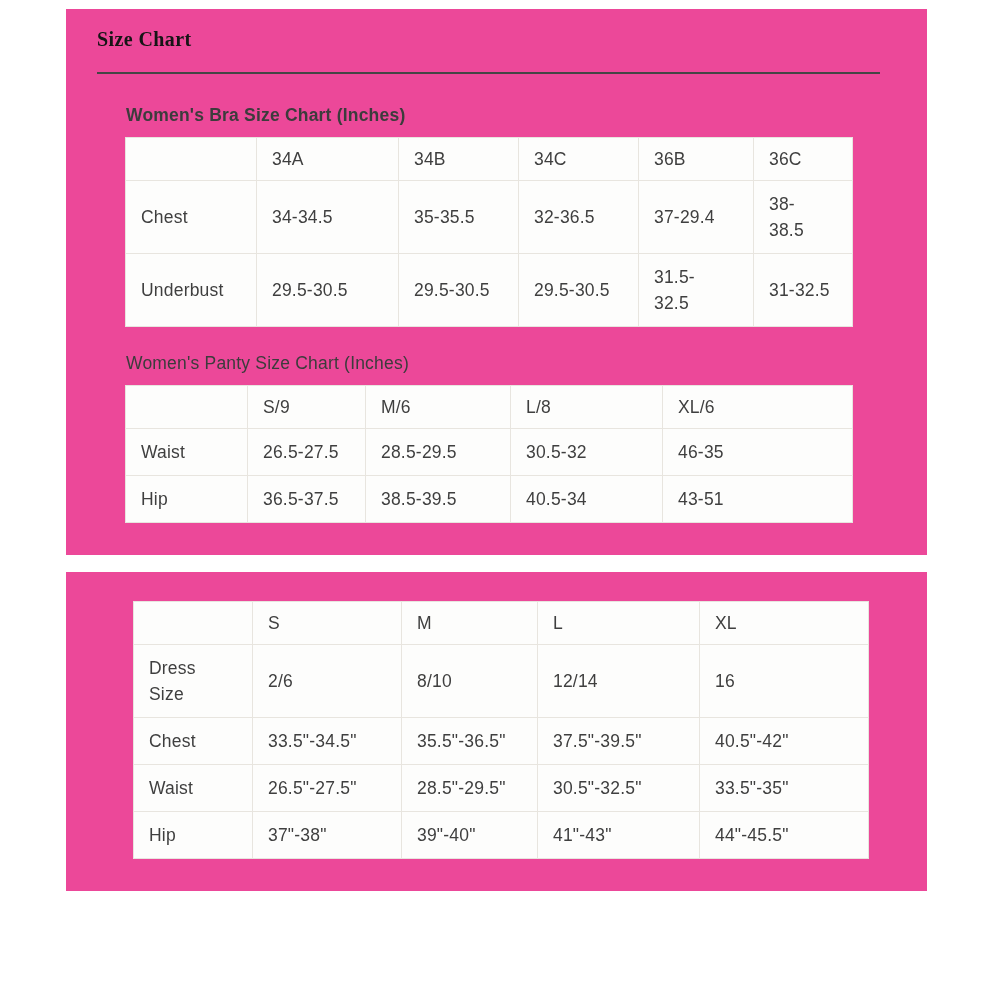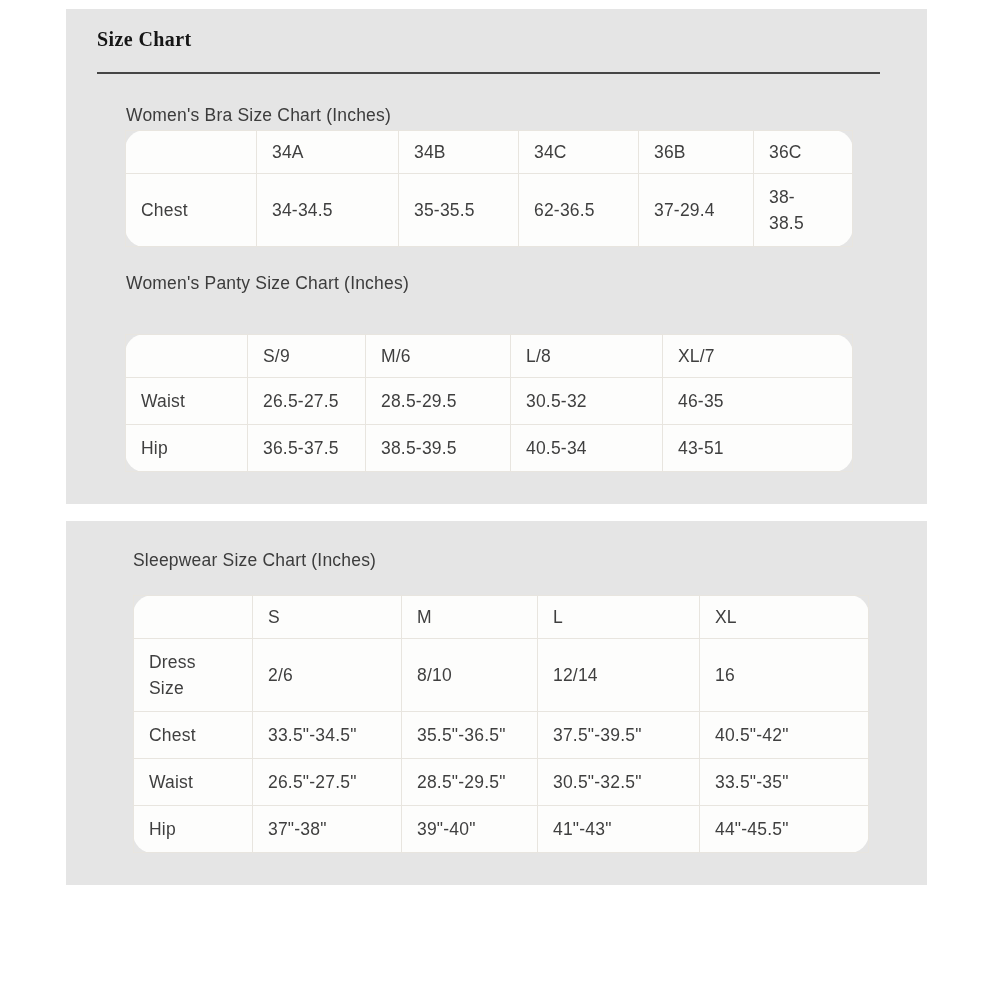--- a/index.html
+++ b/index.html
@@ -7,21 +7,21 @@
     width: 1000px; height: 1000px;
     background: #ffffff;
     font-family: "Liberation Sans", sans-serif;
     color: #3f3f3f;
     overflow: hidden;
   }
   .card {
     box-sizing: border-box;
     width: 861px;
     margin-left: 66px;
-    background: #e5e5e5;
+    background: #ec4899;
   }
   .card-top { margin-top: 9px; padding: 19px 30px 32px 31px; }
   .card-bottom { margin-top: 17px; padding: 29px 0 32px 67px; }
 
   .page-title {
     font-family: "Liberation Serif", serif;
     font-weight: 700;
     font-size: 20px;
     line-height: 23px;
     color: #151515;
@@ -33,32 +33,31 @@
     border: none;
     border-top: 2px solid #454545;
   }
   .section-heading {
     font-size: 17.5px;
     line-height: 21px;
     font-weight: 400;
     color: #3c3c3c;
     letter-spacing: 0.2px;
   }
-  .bra-heading   { margin: 31px 0 4px 29px; }
-  .panty-heading { margin: 26px 0 40px 29px; }
+  .bra-heading   { margin: 31px 0 11px 29px; font-weight: bold; }
+  .panty-heading { margin: 26px 0 11px 29px; }
   .sleep-heading { margin: 0 0 24px 0; }
 
   table.size-table {
     border-collapse: collapse;
     table-layout: fixed;
     background: #fdfdfc;
     font-size: 17.5px;
     color: #3f3f3f;
     letter-spacing: 0.2px;
-    border-radius: 20px;
   }
   .card-top table.size-table { margin-left: 28px; }
   table.size-table th, table.size-table td {
     border: 1px solid #e8e5df;
     padding: 10px 15px;
     font-weight: 400;
     text-align: left;
     vertical-align: middle;
     line-height: 26px;
   }
@@ -89,43 +88,51 @@
           <th>34C</th>
           <th>36B</th>
           <th>36C</th>
         </tr>
       </thead>
       <tbody>
         <tr>
           <th scope="row">Chest</th>
           <td>34-34.5</td>
           <td>35-35.5</td>
-          <td>62-36.5</td>
+          <td>32-36.5</td>
           <td>37-29.4</td>
           <td>38-<br>38.5</td>
+        </tr>
+        <tr>
+          <th scope="row">Underbust</th>
+          <td>29.5-30.5</td>
+          <td>29.5-30.5</td>
+          <td>29.5-30.5</td>
+          <td>31.5-<br>32.5</td>
+          <td>31-32.5</td>
         </tr>
       </tbody>
     </table>
 
   <div class="section-heading panty-heading">Women's Panty Size Chart (Inches)</div>
   <table class="size-table">
     <colgroup>
       <col style="width:122px">
         <col style="width:118px">
         <col style="width:145px">
       <col style="width:152px">
         <col style="width:190px">
     </colgroup>
   <thead>
         <tr>
           <th></th>
           <th>S/9</th>
           <th>M/6</th>
           <th>L/8</th>
-          <th>XL/7</th>
+          <th>XL/6</th>
         </tr>
       </thead>
       <tbody>
         <tr>
           <th scope="row">Waist</th>
           <td>26.5-27.5</td>
           <td>28.5-29.5</td>
           <td>30.5-32</td>
           <td>46-35</td>
         </tr>
@@ -134,21 +141,20 @@
           <td>36.5-37.5</td>
           <td>38.5-39.5</td>
           <td>40.5-34</td>
           <td>43-51</td>
         </tr>
       </tbody>
     </table>
 </div>
 
 <div class="card card-bottom">
-  <div class="section-heading sleep-heading">Sleepwear Size Chart (Inches)</div>
   <table class="size-table">
     <colgroup>
       <col style="width:119px">
         <col style="width:149px">
         <col style="width:136px">
       <col style="width:162px">
         <col style="width:169px">
     </colgroup>
   <thead>
         <tr>

